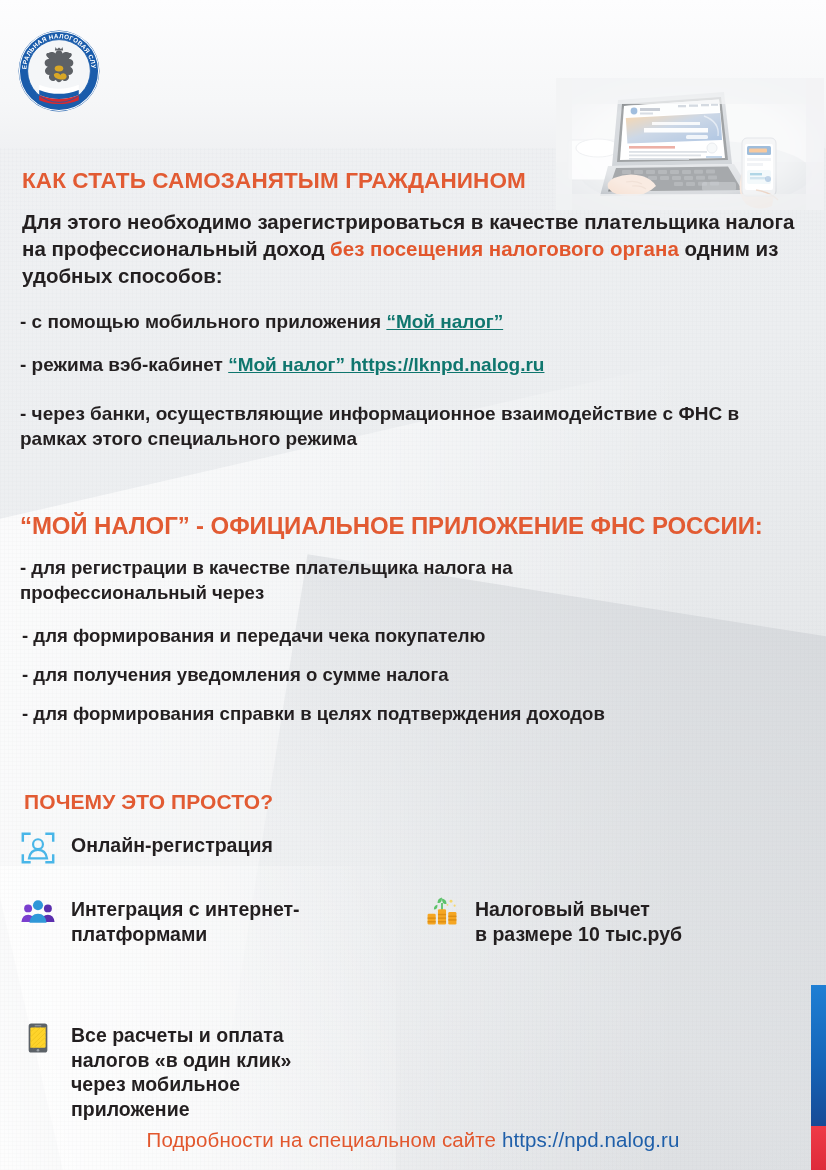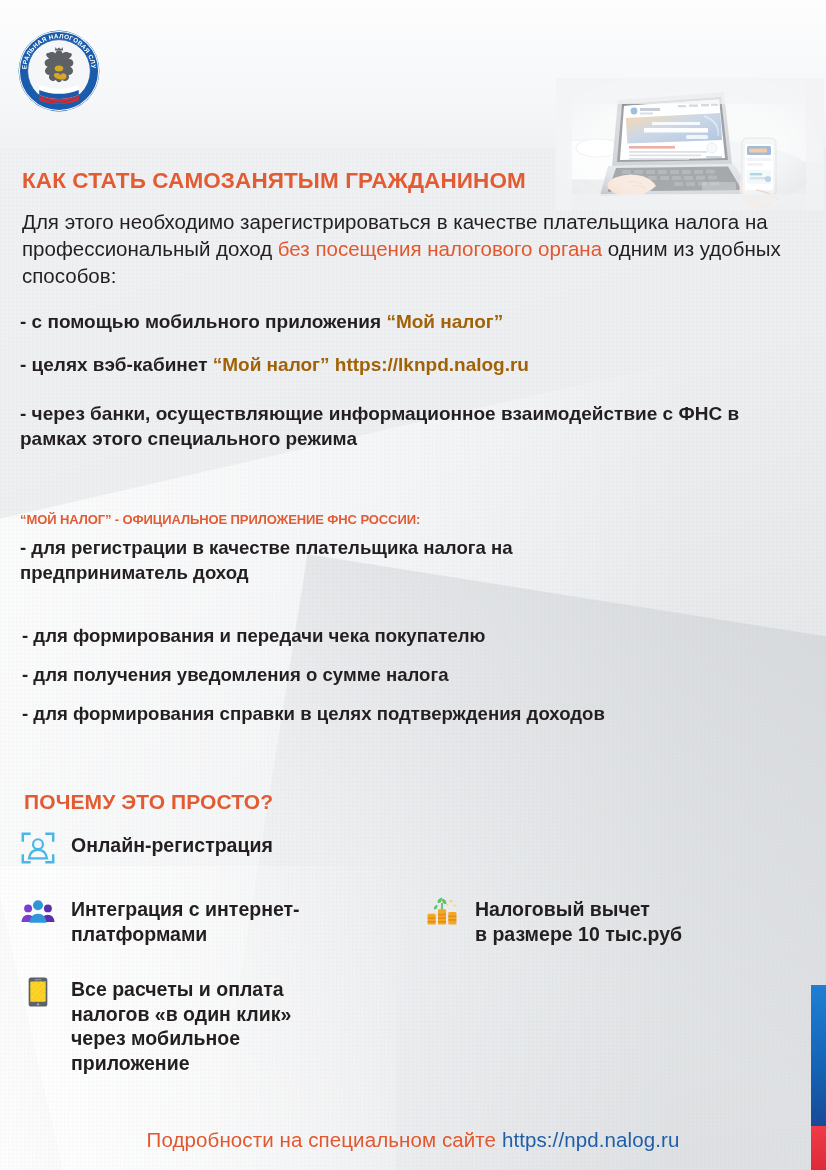--- a/index.html
+++ b/index.html
@@ -109,58 +109,58 @@
     z-index: 5;
   }
 
   .sec-title {
     position: absolute;
     color: #e25b33;
     font-weight: bold;
     letter-spacing: .1px;
   }
   #title-main   { left: 22px; top: 168px; font-size: 22.5px; }
-  #title-app    { left: 20px; top: 512px; font-size: 13px; letter-spacing: -.1px; }
+  #title-app    { left: 20px; top: 512px; font-size: 24px; letter-spacing: -.1px; }
   #title-why    { left: 24px; top: 790px; font-size: 21px; }
 
   .lead {
     position: absolute;
     left: 22px; top: 208px;
     width: 788px;
     font-size: 20.5px;
-    font-weight: normal;
+    font-weight: bold;
     line-height: 1.32;
     color: #231f20;
   }
   .lead .hl { color: #e2572d; }
 
   .bullet-line {
     position: absolute;
     left: 20px;
     width: 790px;
     font-size: 19px;
     font-weight: bold;
     line-height: 1.3;
     color: #231f20;
   }
-  .bullet-line .lnk { color: #a16207; }
+  .bullet-line .lnk { color: #0f766e; text-decoration: underline; }
   #bl-1 { top: 310px; }
   #bl-2 { top: 353px; }
   #bl-3 { top: 402px; }
 
   .app-item {
     position: absolute;
     left: 20px;
     width: 786px;
     font-size: 18.6px;
     font-weight: bold;
     line-height: 1.33;
     color: #231f20;
   }
-  #ai-0 { top: 536px; text-align: justify; }
+  #ai-0 { top: 556px; text-align: justify; }
   #ai-0 > span { display: block; }
   #ai-1 { top: 624px; left: 22px; }
   #ai-2 { top: 663px; left: 22px; }
   #ai-3 { top: 702px; left: 22px; }
 
   
   .benefits {
     position: absolute;
     left: 18px; top: 828px;
     width: 792px;
@@ -180,21 +180,21 @@
   }
   .ben-text {
     font-size: 19.5px;
     font-weight: bold;
     line-height: 1.26;
     color: #231f20;
     padding-top: 5px;
   }
   #ben-r0 { height: 64px; }
   #ben-r1 { height: 80px; }
-  #ben-r2 { height: 120px; }
+  #ben-r2 { height: 120px; margin-top: 46px; }
 
   
   .footer {
     position: absolute;
     left: 0; right: 0; top: 1128px;
     text-align: center;
     font-size: 20.5px;
     font-weight: normal;
     color: #e2572d;
     letter-spacing: .1px;
@@ -369,32 +369,32 @@
 
     <div class="lead">
       <span>Для этого необходимо зарегистрироваться в качестве плательщика налога на профессиональный доход </span><span class="hl">без посещения налогового органа</span><span> одним из удобных способов:</span>
     </div>
 
     <div class="bullet-line" id="bl-1">
       <span>- с помощью мобильного приложения </span><span class="lnk">“Мой налог”</span>
     </div>
 
     <div class="bullet-line" id="bl-2">
-      <span>- целях вэб-кабинет </span><span class="lnk">“Мой налог” https://lknpd.nalog.ru</span>
+      <span>- режима вэб-кабинет </span><span class="lnk">“Мой налог” https://lknpd.nalog.ru</span>
     </div>
 
     <div class="bullet-line" id="bl-3">
       <span>- через  банки, осуществляющие информационное взаимодействие с ФНС в рамках этого специального режима</span>
     </div>
 
     <div class="sec-title" id="title-app">“МОЙ НАЛОГ” - ОФИЦИАЛЬНОЕ ПРИЛОЖЕНИЕ ФНС РОССИИ:</div>
 
     <div class="app-item" id="ai-0">
       <span>-  для  регистрации  в  качестве  плательщика  налога  на</span>
-      <span>предприниматель доход</span>
+      <span>профессиональный через</span>
     </div>
     <div class="app-item" id="ai-1">-  для формирования и передачи чека покупателю</div>
     <div class="app-item" id="ai-3">-  для формирования справки в целях подтверждения доходов</div>
     <div class="app-item" id="ai-2">-  для получения уведомления о сумме налога</div>
 
     <div class="sec-title" id="title-why">ПОЧЕМУ ЭТО ПРОСТО?</div>
 
     <div class="benefits">
 
       <div class="ben-row" id="ben-r0">

